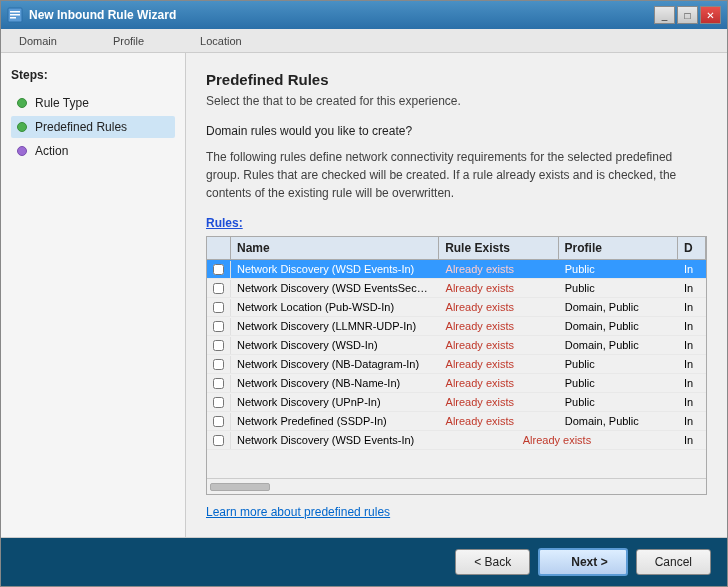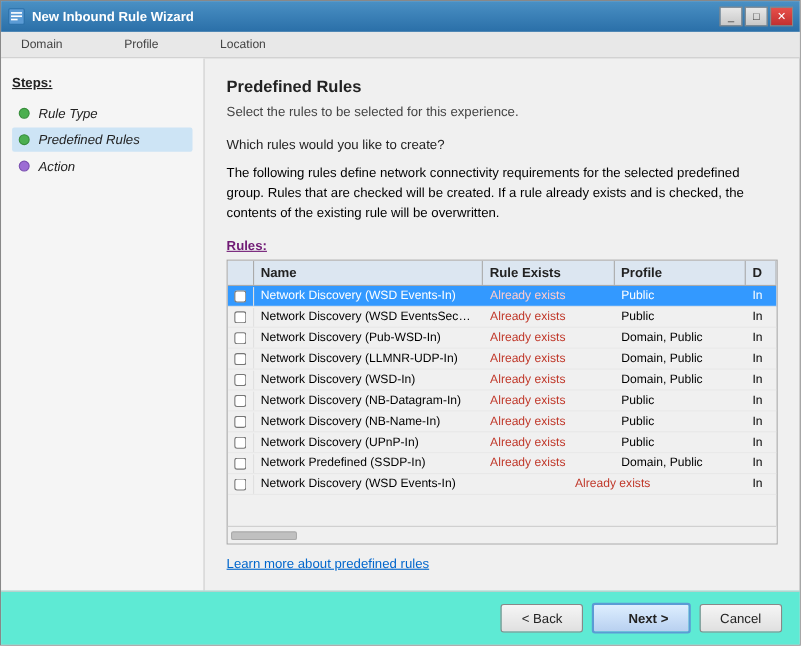--- a/index.html
+++ b/index.html
@@ -87,30 +87,28 @@
       background: #f5f5f5;
       border-right: 1px solid #ccc;
       padding: 15px 10px;
       flex-shrink: 0;
     }
     .sidebar-steps-label {
       font-weight: bold;
       font-size: 12px;
       margin-bottom: 10px;
       color: #222;
-      text-decoration: underline;
     }
     .sidebar-item {
       display: flex;
       align-items: center;
       padding: 4px 6px;
       margin-bottom: 2px;
       cursor: pointer;
       border-radius: 2px;
-      font-style: italic;
     }
     .sidebar-item.active {
       background: #cde4f5;
     }
     .step-dot {
       width: 10px;
       height: 10px;
       border-radius: 50%;
       margin-right: 8px;
       flex-shrink: 0;
@@ -139,29 +137,29 @@
       color: #444;
       margin-bottom: 16px;
     }
     .question-text {
       font-size: 12px;
       color: #222;
       margin-bottom: 10px;
     }
     .description-text {
       font-size: 12px;
-      color: #000000;
+      color: #404040;
       line-height: 1.5;
       margin-bottom: 14px;
     }
     .rules-label {
       font-size: 12px;
       font-weight: bold;
       text-decoration: underline;
-      color: #701a75;
+      color: #1d4ed8;
       margin-bottom: 6px;
     }
     .table-container {
       border: 1px solid #aaa;
       flex: 1;
       overflow: hidden;
       display: flex;
       flex-direction: column;
       min-height: 0;
     }
@@ -251,21 +249,21 @@
       cursor: pointer;
       margin-top: 10px;
       display: inline-block;
     }
     .footer {
       display: flex;
       justify-content: flex-end;
       align-items: center;
       padding: 10px 16px;
       border-top: 1px solid #ccc;
-      background: #5eead4;
+      background: #0c4a6e;
       gap: 8px;
       flex-shrink: 0;
     }
     .footer-btn {
       padding: 5px 18px;
       font-size: 12px;
       border: 1px solid #888;
       background: linear-gradient(to bottom, #f5f5f5, #e0e0e0);
       cursor: pointer;
       border-radius: 3px;
@@ -325,22 +323,22 @@
         <span class="sidebar-item-label">Predefined Rules</span>
       </div>
       <div class="sidebar-item">
         <div class="step-dot purple"></div>
         <span class="sidebar-item-label">Action</span>
       </div>
     </div>
 
     <div class="main-content">
       <div class="page-title">Predefined Rules</div>
-      <div class="page-subtitle">Select the rules to be selected for this experience.</div>
-      <div class="question-text">Which rules would you like to create?</div>
+      <div class="page-subtitle">Select the that to be created for this experience.</div>
+      <div class="question-text">Domain rules would you like to create?</div>
       <div class="description-text">The following rules define network connectivity requirements for the selected predefined group. Rules that are checked will be created. If a rule already exists and is checked, the contents of the existing rule will be overwritten.</div>
       <div class="rules-label">Rules:</div>
 
       <div class="table-container">
         <div class="table-header">
           <div class="th-checkbox"></div>
           <div class="th th-name">Name</div>
           <div class="th th-rule">Rule Exists</div>
           <div class="th th-profile">Profile</div>
           <div class="th th-d">D</div>
@@ -363,21 +361,21 @@
                 </div>
                 <div class="td td-name">Network Discovery (WSD EventsSecure-In)</div>
                 <div class="td td-rule" style="color: rgb(192, 57, 43);">Already exists</div>
                 <div class="td td-profile">Public</div>
                 <div class="td td-d">In</div>
               </div>
               <div class="table-row">
                 <div class="td-checkbox">
                   <input type="checkbox" style="">
                 </div>
-                <div class="td td-name">Network Discovery (Pub-WSD-In)</div>
+                <div class="td td-name">Network Location (Pub-WSD-In)</div>
                 <div class="td td-rule" style="color: rgb(192, 57, 43);">Already exists</div>
                 <div class="td td-profile">Domain, Public</div>
                 <div class="td td-d">In</div>
               </div>
               <div class="table-row">
                 <div class="td-checkbox">
                   <input type="checkbox" style="">
                 </div>
                 <div class="td td-name">Network Discovery (LLMNR-UDP-In)</div>
                 <div class="td td-rule" style="color: rgb(192, 57, 43);">Already exists</div>

